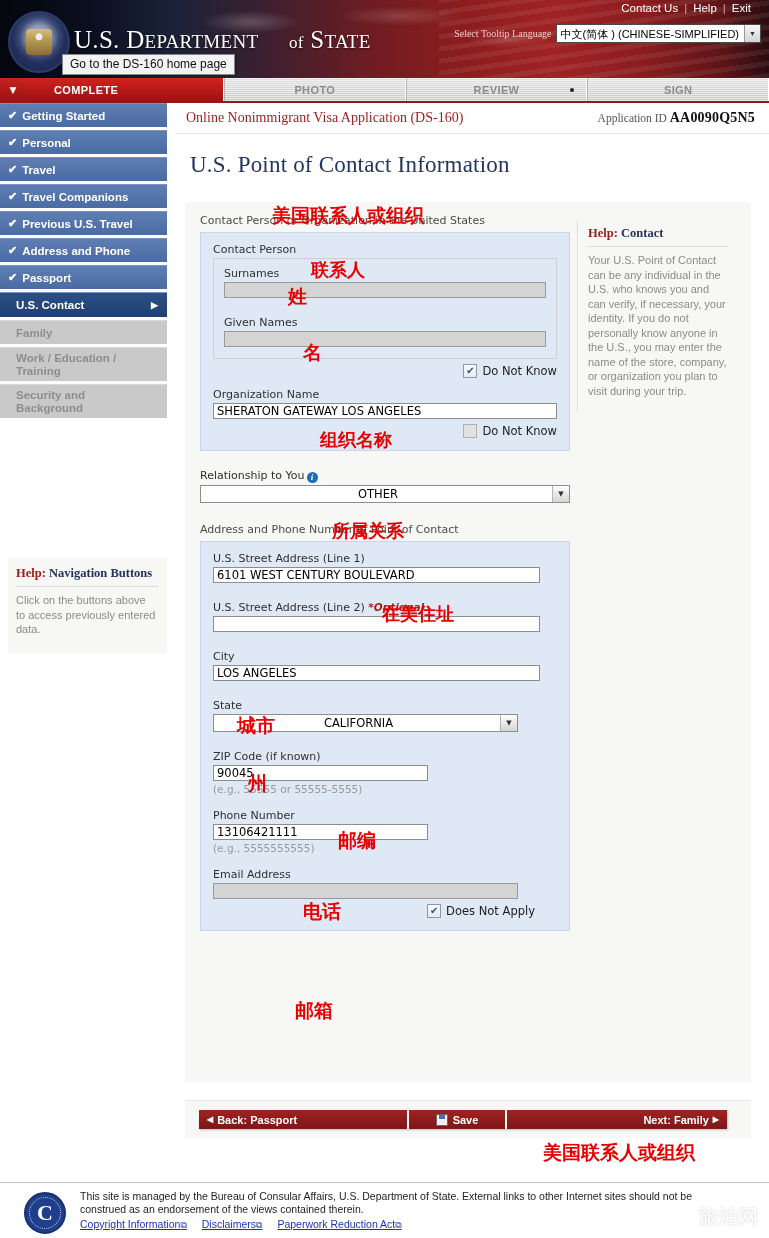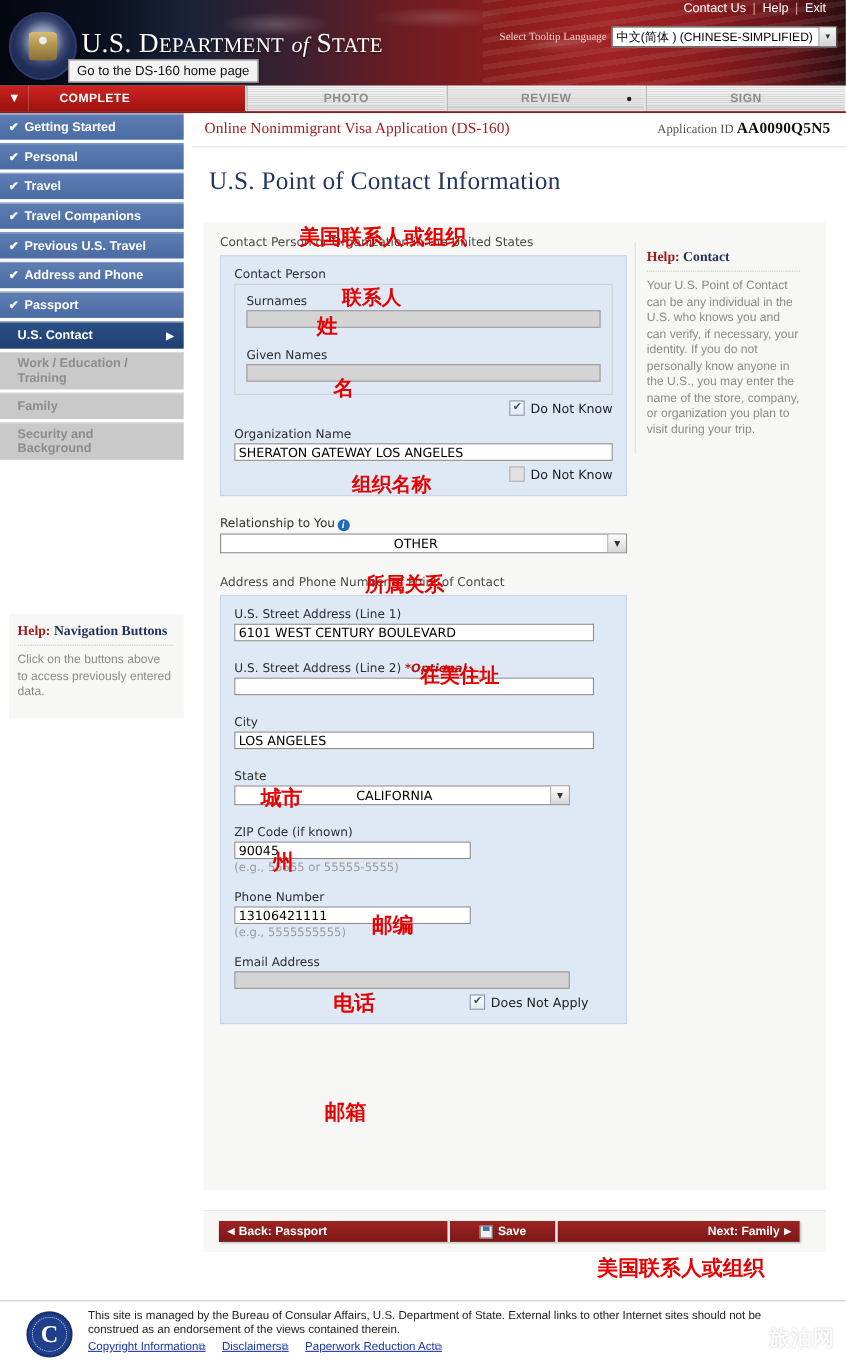--- a/index.html
+++ b/index.html
@@ -86,21 +86,21 @@
     left: 74px; top: 26px;
     color: #fff;
     font-family: "Liberation Serif", "DejaVu Serif", serif;
     font-size: 25px;
     letter-spacing: .3px;
     white-space: nowrap;
     text-shadow: 0 1px 2px rgba(0,0,0,.7);
     z-index: 4;
   }
   .dos-title .sm { font-size: 19px; }
-  .dos-title .it { font-style: italic; font-size: 20px; }
+  .dos-title .it { font-size: 17px; margin-left: 24px; }
   .dos-sub {
     position: absolute;
     left: 74px; top: 57px;
     color: #e8eaf0;
     font-family: "Liberation Sans", sans-serif;
     font-size: 11.5px;
     font-weight: bold;
     letter-spacing: .4px;
     white-space: nowrap;
     text-shadow: 0 1px 1px rgba(0,0,0,.7);
@@ -594,25 +594,25 @@
     <span>Address and Phone</span>
   </div>
   <div class="nav-item">
     <span class="chk">✔</span>
     <span>Passport</span>
   </div>
   <div class="nav-item current">
     <span style="padding-left:8px;">U.S. Contact</span>
     <span style="font-size:9px;">▶</span>
   </div>
+  <div class="nav-item disabled">
+    <span style="padding-left:8px;">Family</span>
+  </div>
   <div class="nav-item disabled two-line">
     <span style="padding-left:8px;display:block;width:120px;">Work / Education / Training</span>
-  </div>
-  <div class="nav-item disabled">
-    <span style="padding-left:8px;">Family</span>
   </div>
   <div class="nav-item disabled two-line">
     <span style="padding-left:8px;display:block;width:120px;">Security and Background</span>
   </div>
 
   <div class="help-nav">
     <div class="help-title">
       <span class="hl">Help:</span><span> Navigation Buttons</span>
     </div>
     <div class="help-body">Click on the buttons above to access previously entered data.</div>

